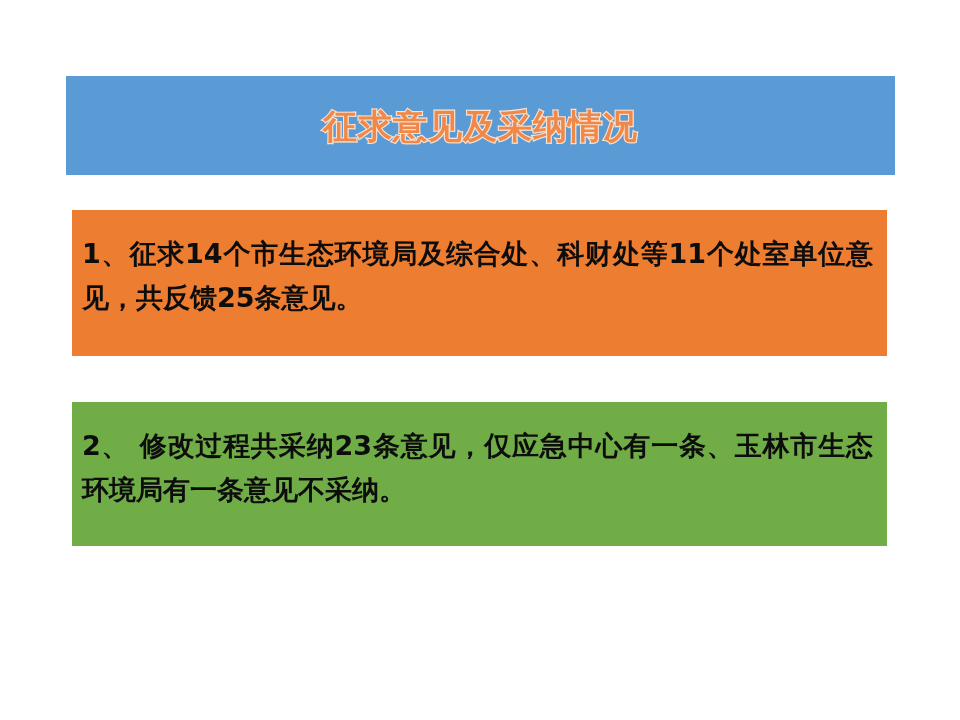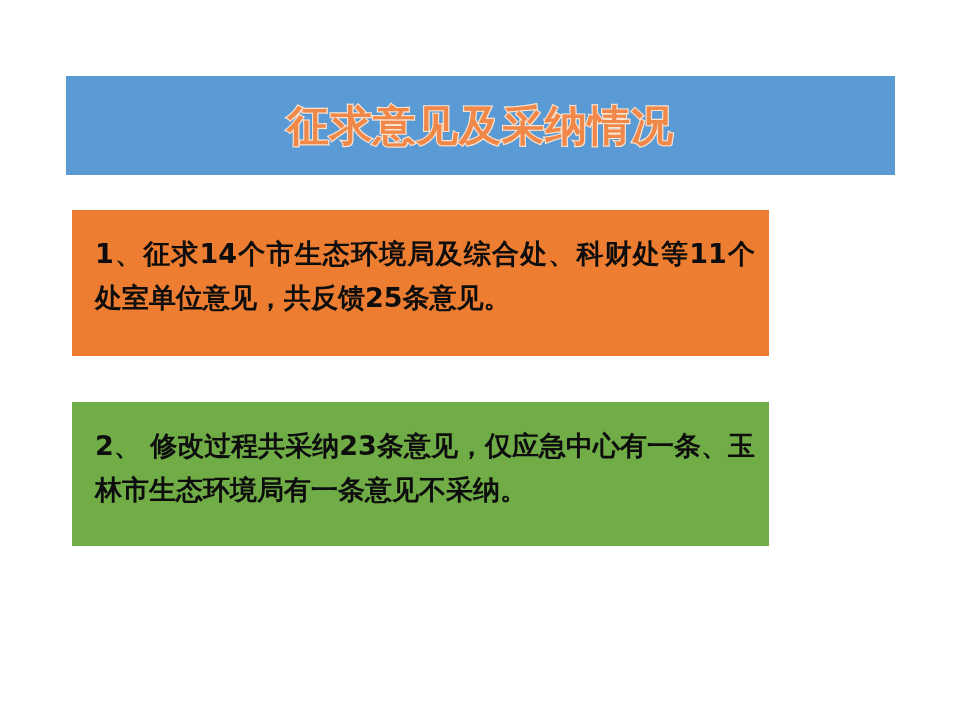--- a/index.html
+++ b/index.html
@@ -34,41 +34,41 @@
     height: 99px;
     background: #5B9BD5;
     display: flex;
     align-items: center;
     justify-content: center;
     box-sizing: border-box;
   }
 
   .title-text {
     font-family: "DejaVu Sans", "Liberation Sans", sans-serif;
-    font-size: 42px;
+    font-size: 34px;
     font-weight: 700;
     letter-spacing: 1px;
     color: #F0884A;
     line-height: 1;
     -webkit-text-stroke: 2.2px #FBE3CF;
     paint-order: stroke fill;
     text-shadow:
       0 0 1px #FBE3CF,
       1px 1px 0 rgba(251,227,207,0.55);
     white-space: nowrap;
     user-select: none;
   }
 
   
   .content-box {
     position: absolute;
     left: 72px;
-    width: 697px;
+    width: 815px;
     box-sizing: border-box;
-    padding: 22px 14px 18px 23px;
+    padding: 22px 14px 18px 10px;
   }
 
   .box-orange {
     top: 210px;
     height: 146px;
     background: #ED7D31;
   }
 
   .box-green {
     top: 402px;

